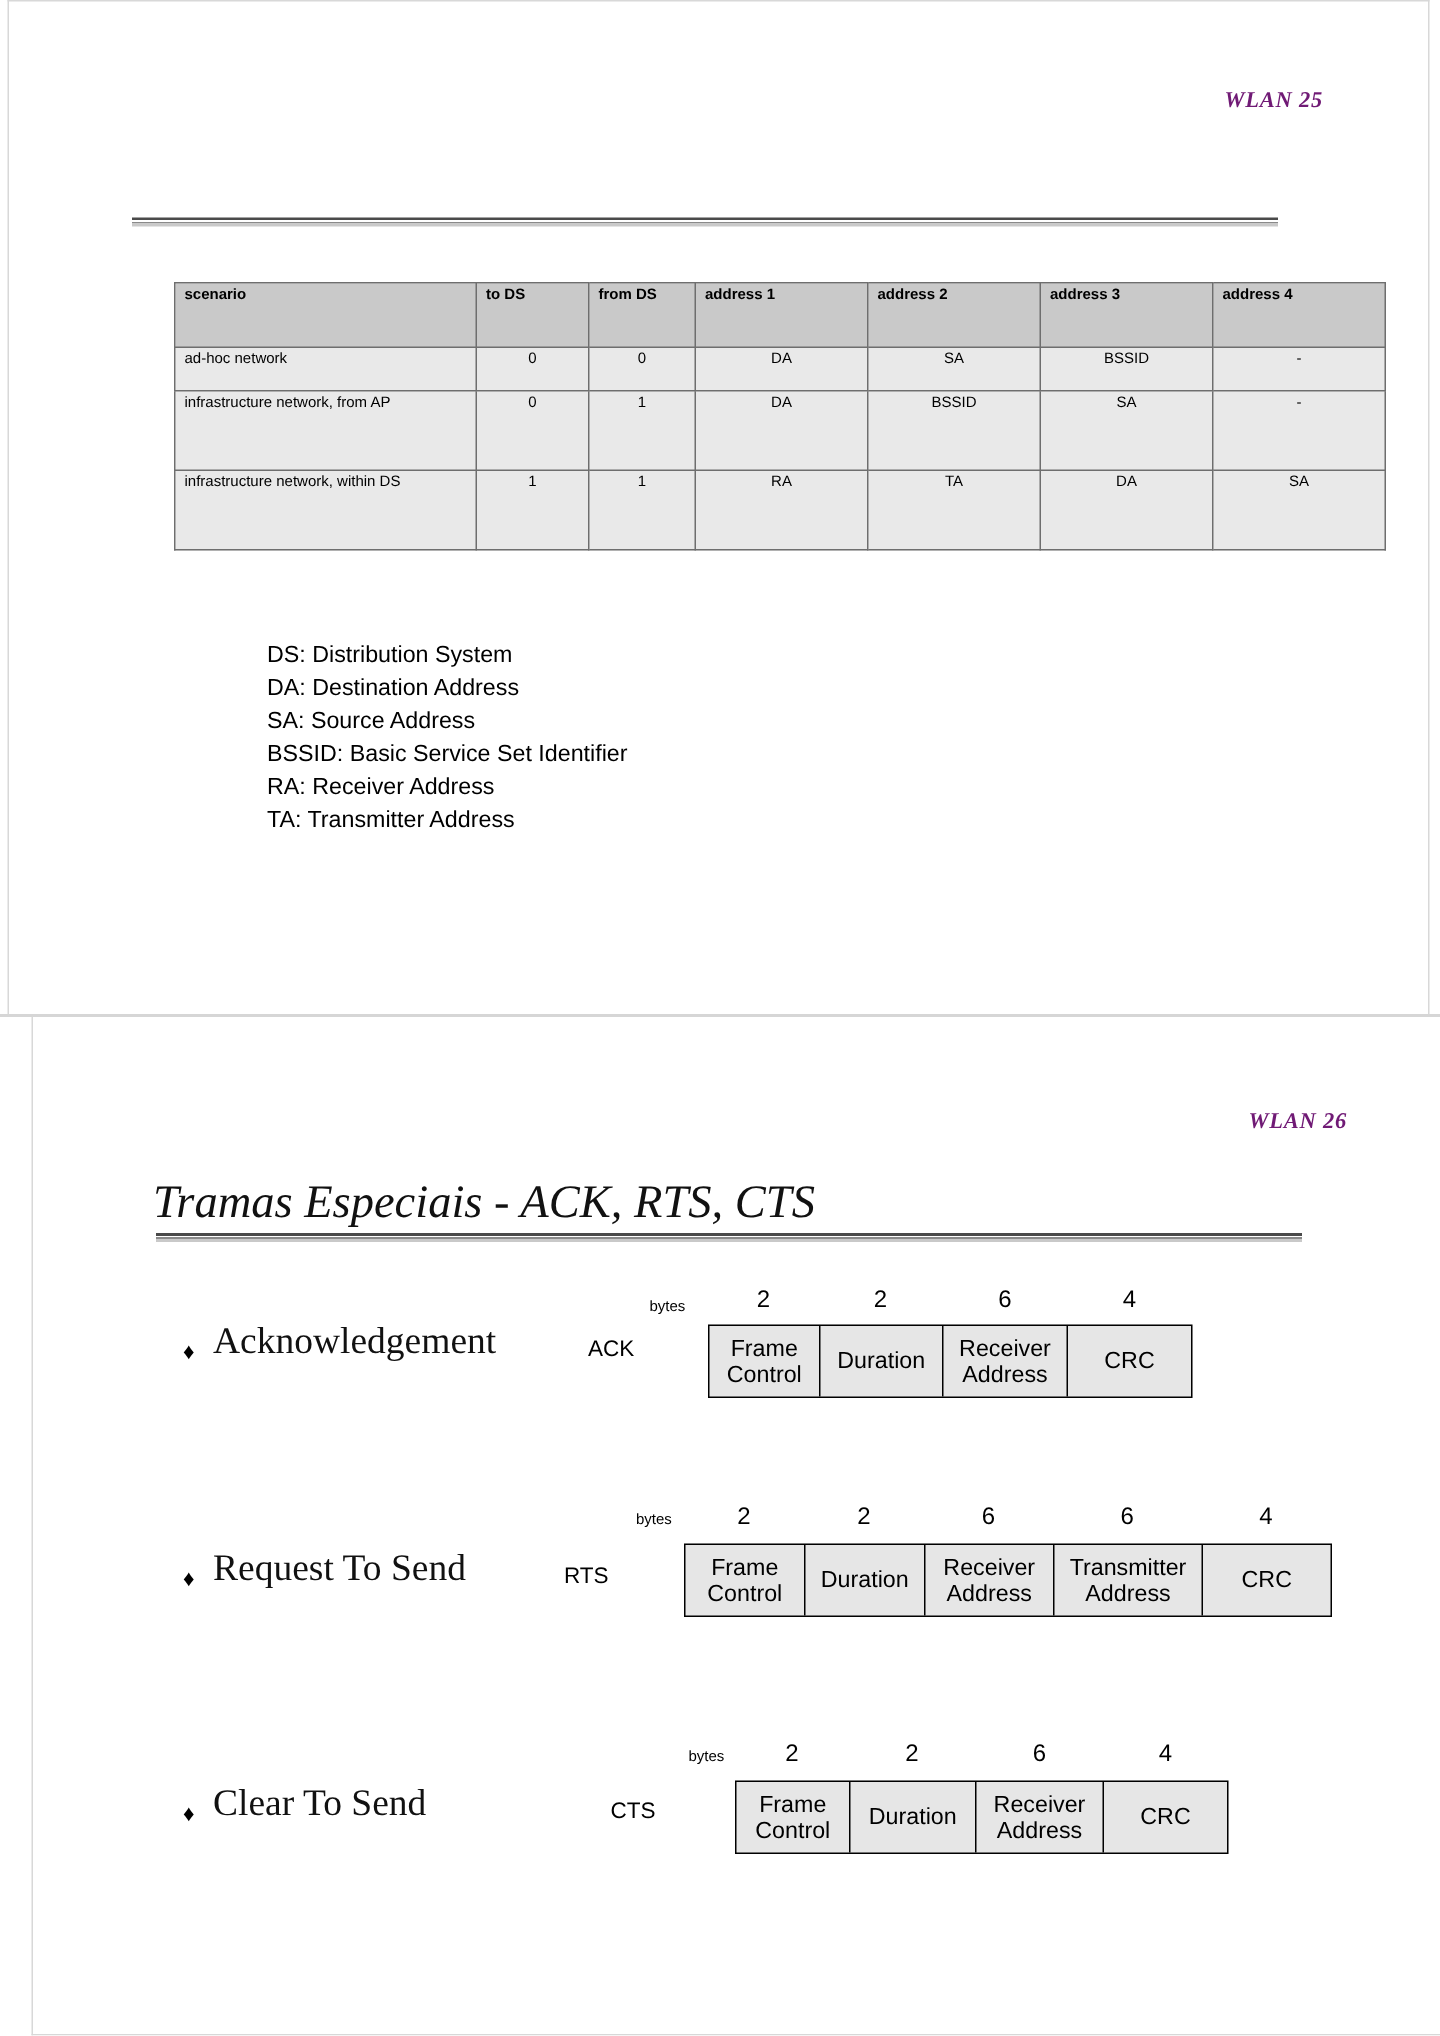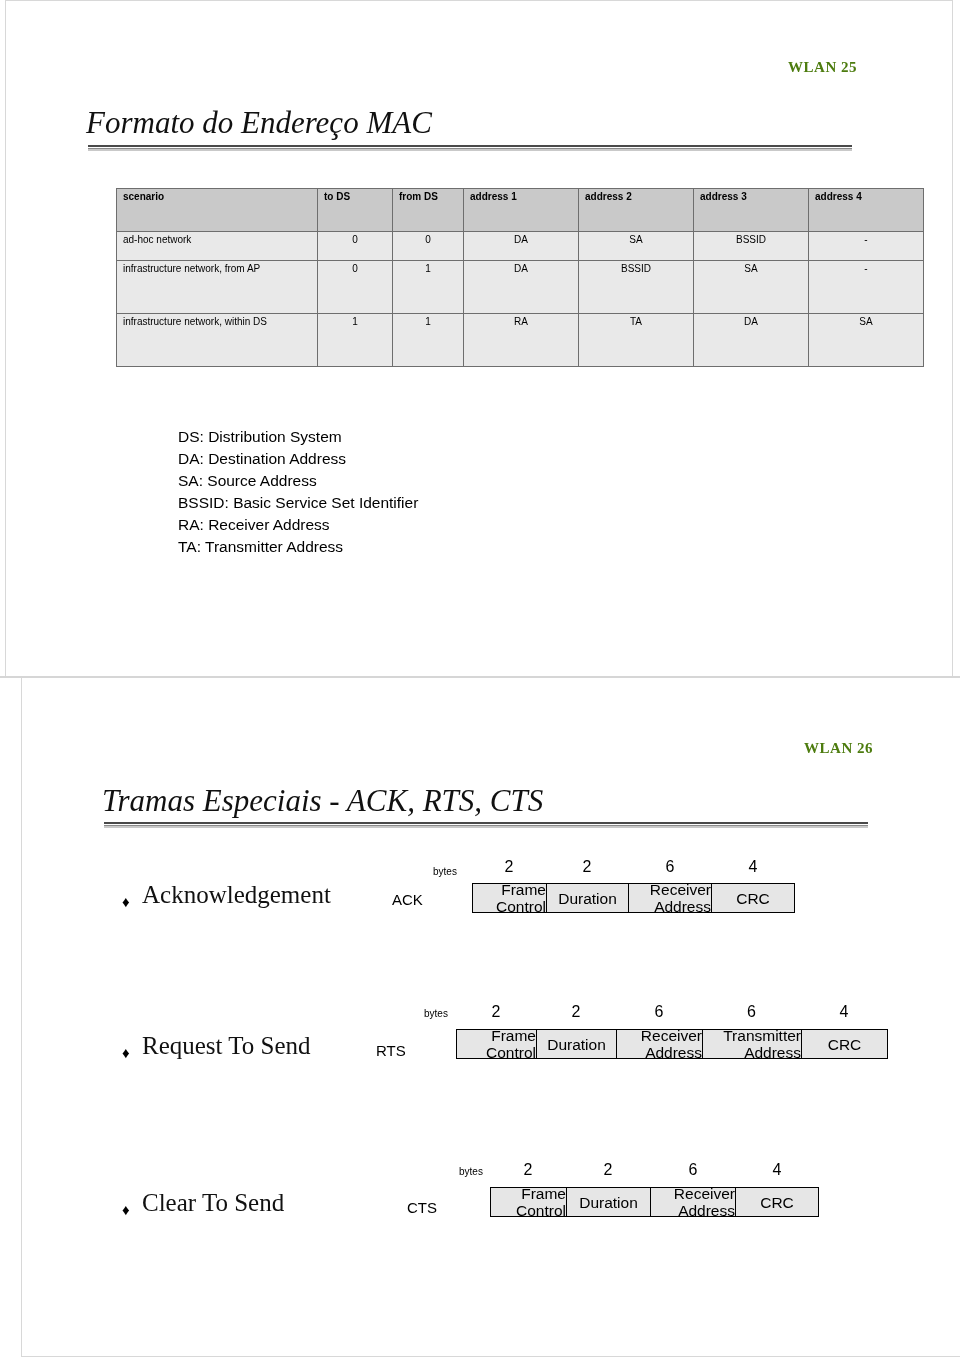--- a/index.html
+++ b/index.html
@@ -31,26 +31,27 @@
   .page-gap {
     position: absolute;
     left: 0; top: 676px;
     width: 960px; height: 2px;
     background: #d6d6d6;
   }
 
   
   .slide-no {
     position: absolute;
-    right: 95px;
+    right: 70px;
     font-family: "Liberation Serif", serif;
     font-weight: bold;
     font-size: 15px;
     letter-spacing: 0.5px;
-    color: #4d7c0f;
+    color: #701a75;
+    font-style: italic;
   }
   .slide-title {
     position: absolute;
     font-family: "Liberation Serif", serif;
     font-style: italic;
     font-size: 31px;
     color: #111;
     white-space: nowrap;
   }
   .title-rule {
@@ -141,44 +142,43 @@
     border: 1px solid #000;
     background: #e6e6e6;
     box-sizing: content-box;
   }
   .frame-boxes .fb {
     border-right: 1px solid #000;
     box-sizing: border-box;
     display: flex;
     align-items: center;
     justify-content: center;
-    text-align: right;
+    text-align: center;
     font-size: 15.5px;
     line-height: 17px;
-    height: 28px;
+    height: 47px;
   }
   .frame-boxes .fb:last-child { border-right: none; }
   .size-strip {
     position: absolute;
     display: flex;
     font-size: 16px;
   }
   .size-strip span {
     text-align: center;
     box-sizing: border-box;
   }
 </style>
 </head>
 <body>
 
 <div class="page" id="page-1">
 
   <div class="slide-no" style="top:58px;">WLAN  25</div>
 
-  <div class="slide-title" style="left:80px; top:104px;">Formato do Endereço MAC</div>
 
   <div class="title-rule" style="left:82px; top:144px; width:764px;"></div>
 
   <table class="mac-table">
     <thead>
       <tr>
         <th class="col-scenario">scenario</th>
         <th class="col-tods">to DS</th>
         <th class="col-fromds">from DS</th>
         <th class="col-addr">address 1</th>

